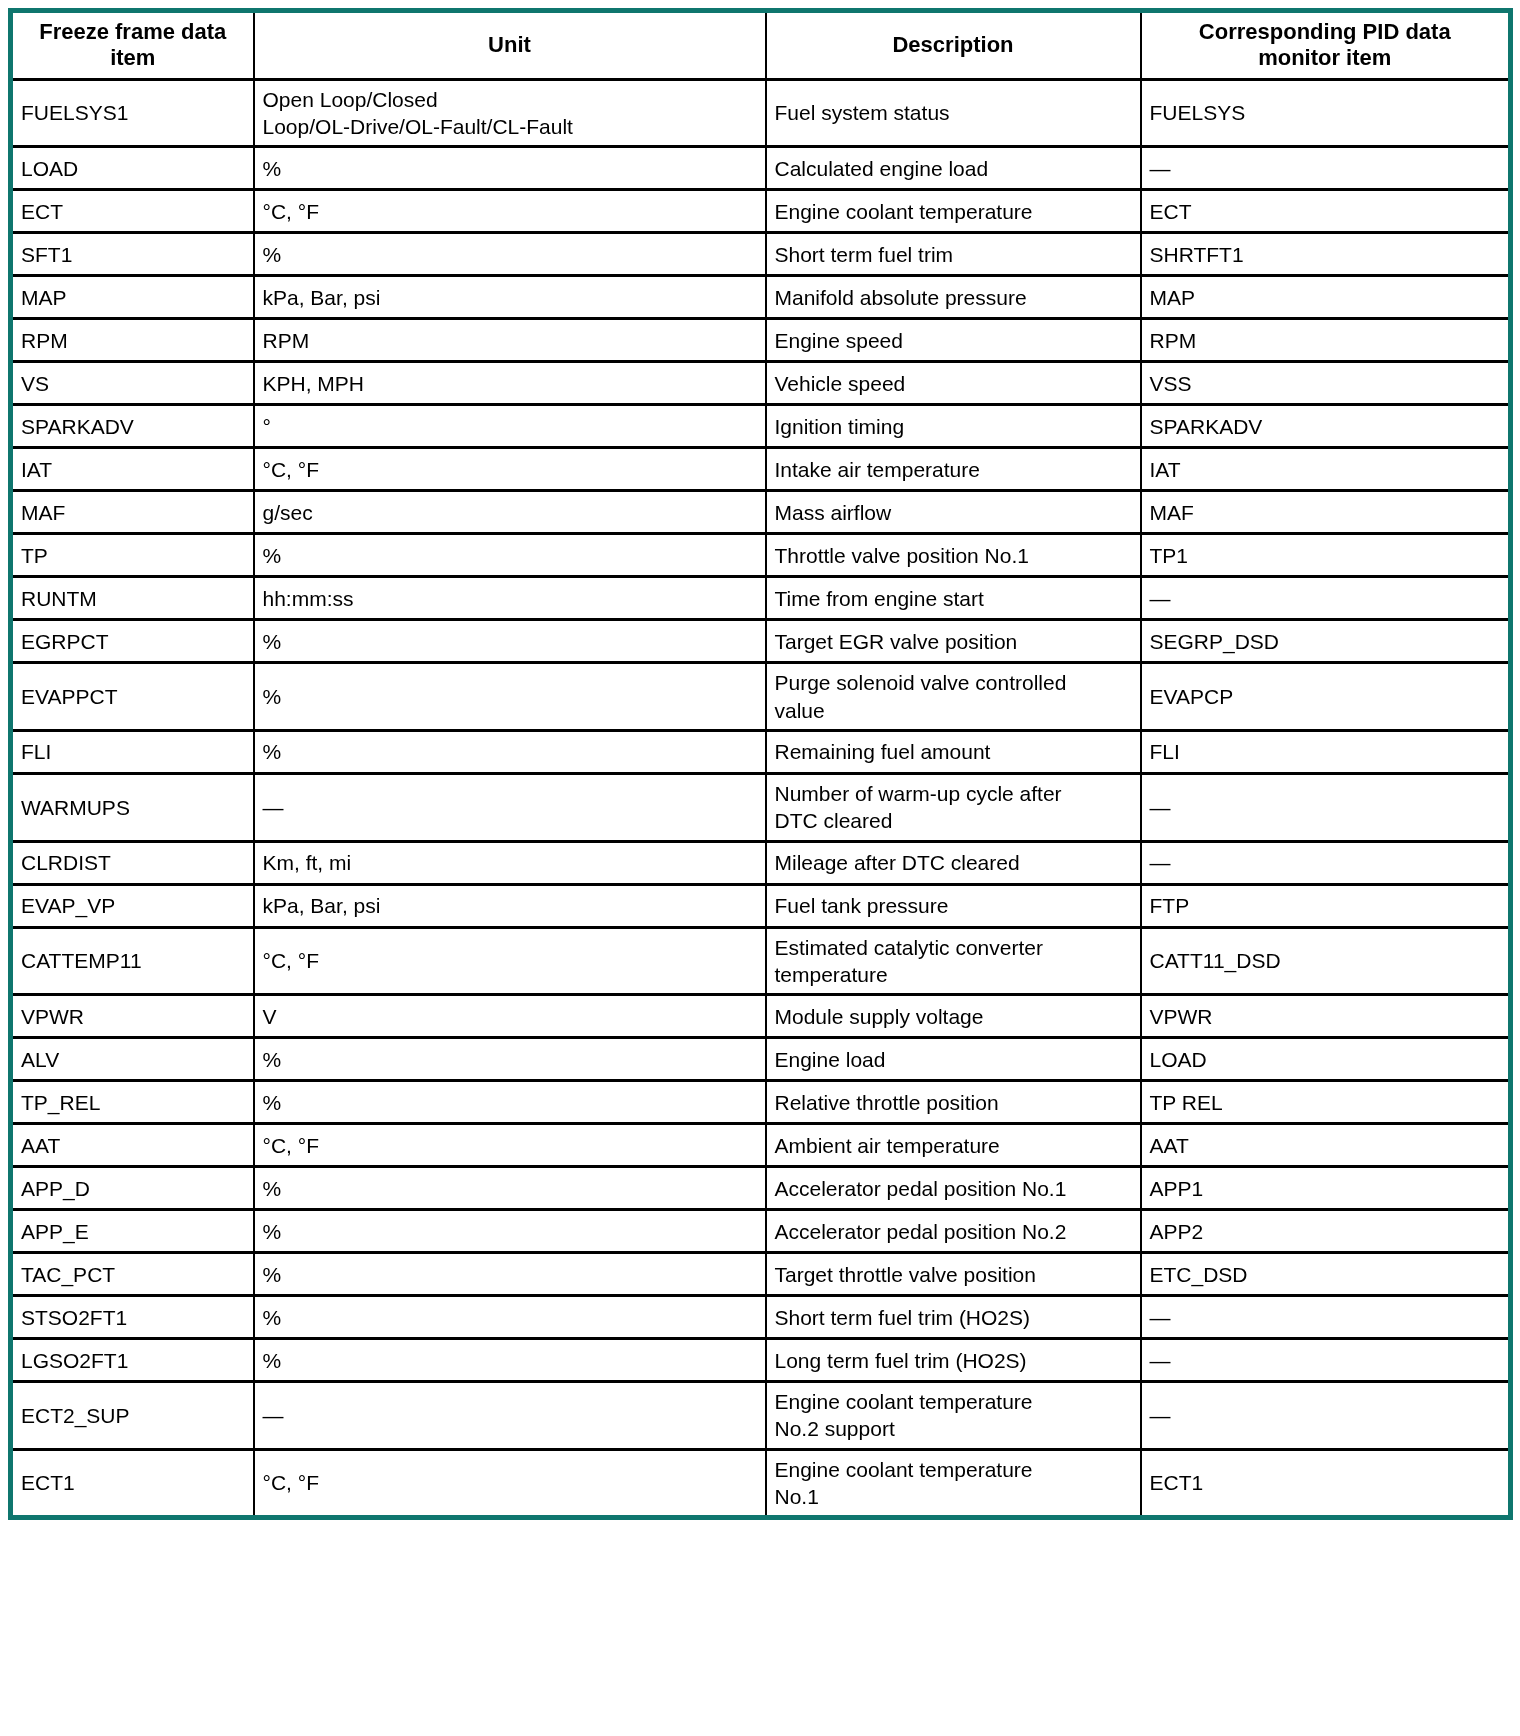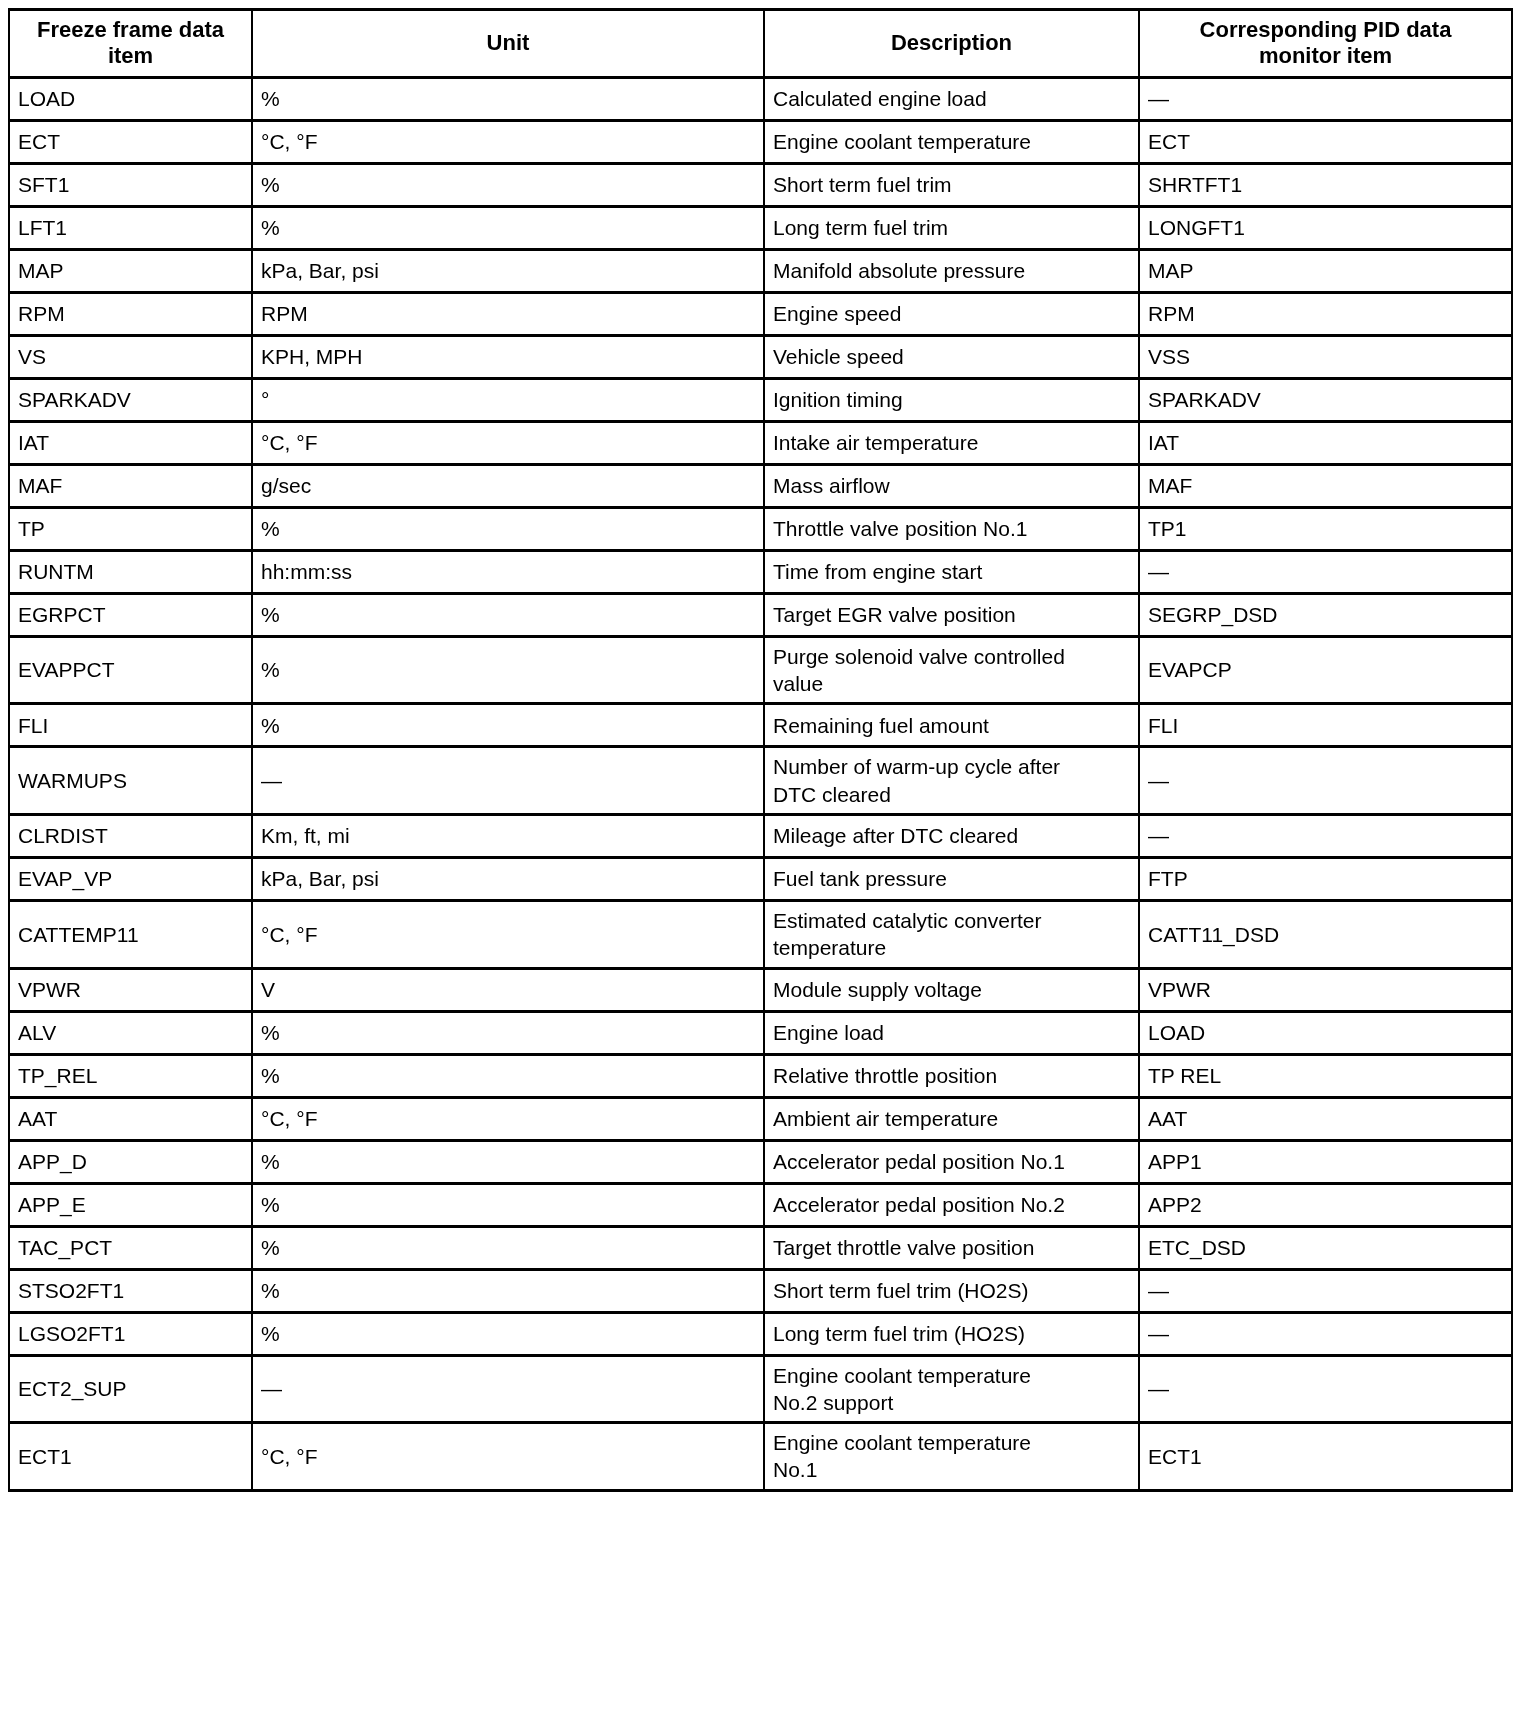--- a/index.html
+++ b/index.html
@@ -9,21 +9,21 @@
     box-sizing: border-box;
     background: #ffffff;
     color: #000000;
     font-family: "Liberation Sans", sans-serif;
     padding: 8px 7px 5px 8px;
   }
   table.ff-table {
     border-collapse: collapse;
     table-layout: fixed;
     width: 100%;
-    border: 1px solid #0f766e;
+    border: 5px solid #0f766e;
   }
   .ff-table th, .ff-table td {
     border-left: 2px solid #000;
     border-right: 2px solid #000;
     border-top: 3px solid #000;
     border-bottom: 3px solid #000;
     white-space: pre-line;
     overflow: hidden;
   }
   .ff-table th {
@@ -61,43 +61,44 @@
       <th>Freeze frame data
 item</th>
       <th>Unit</th>
       <th>Description</th>
       <th>Corresponding PID data
 monitor item</th>
     </tr>
   </thead>
   <tbody>
 
+  <tr>
+        <td>FUELSYS1</td>
+        <td>Open Loop/Closed
+Loop/OL-Drive/OL-Fault/CL-Fault</td>
+        <td>Fuel system status</td>
+        <td>FUELSYS</td>
+      </tr>
       <tr>
         <td>LOAD</td>
         <td>%</td>
         <td>Calculated engine load</td>
         <td>—</td>
       </tr>
       <tr>
         <td>ECT</td>
         <td>°C, °F</td>
         <td>Engine coolant temperature</td>
         <td>ECT</td>
       </tr>
       <tr>
         <td>SFT1</td>
         <td>%</td>
         <td>Short term fuel trim</td>
         <td>SHRTFT1</td>
-      </tr>
-      <tr>
-        <td>LFT1</td>
-        <td>%</td>
-        <td>Long term fuel trim</td>
-        <td>LONGFT1</td>
       </tr>
       <tr>
         <td>MAP</td>
         <td>kPa, Bar, psi</td>
         <td>Manifold absolute pressure</td>
         <td>MAP</td>
       </tr>
       <tr>
         <td>RPM</td>
         <td>RPM</td>

